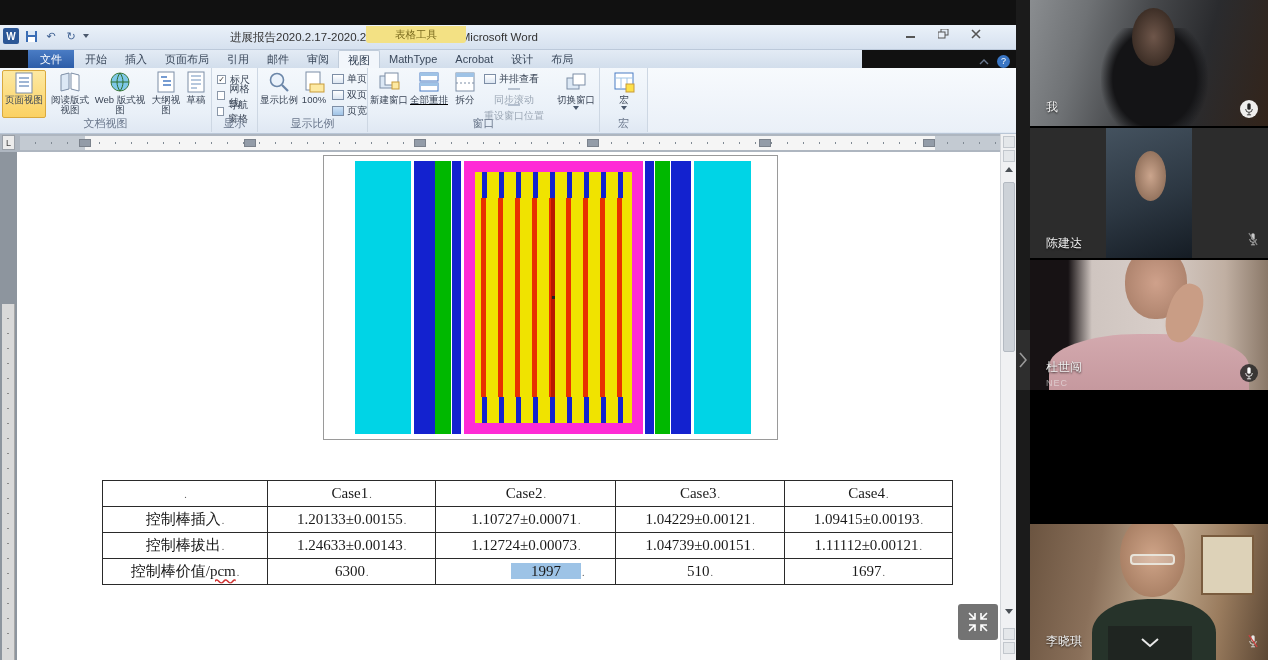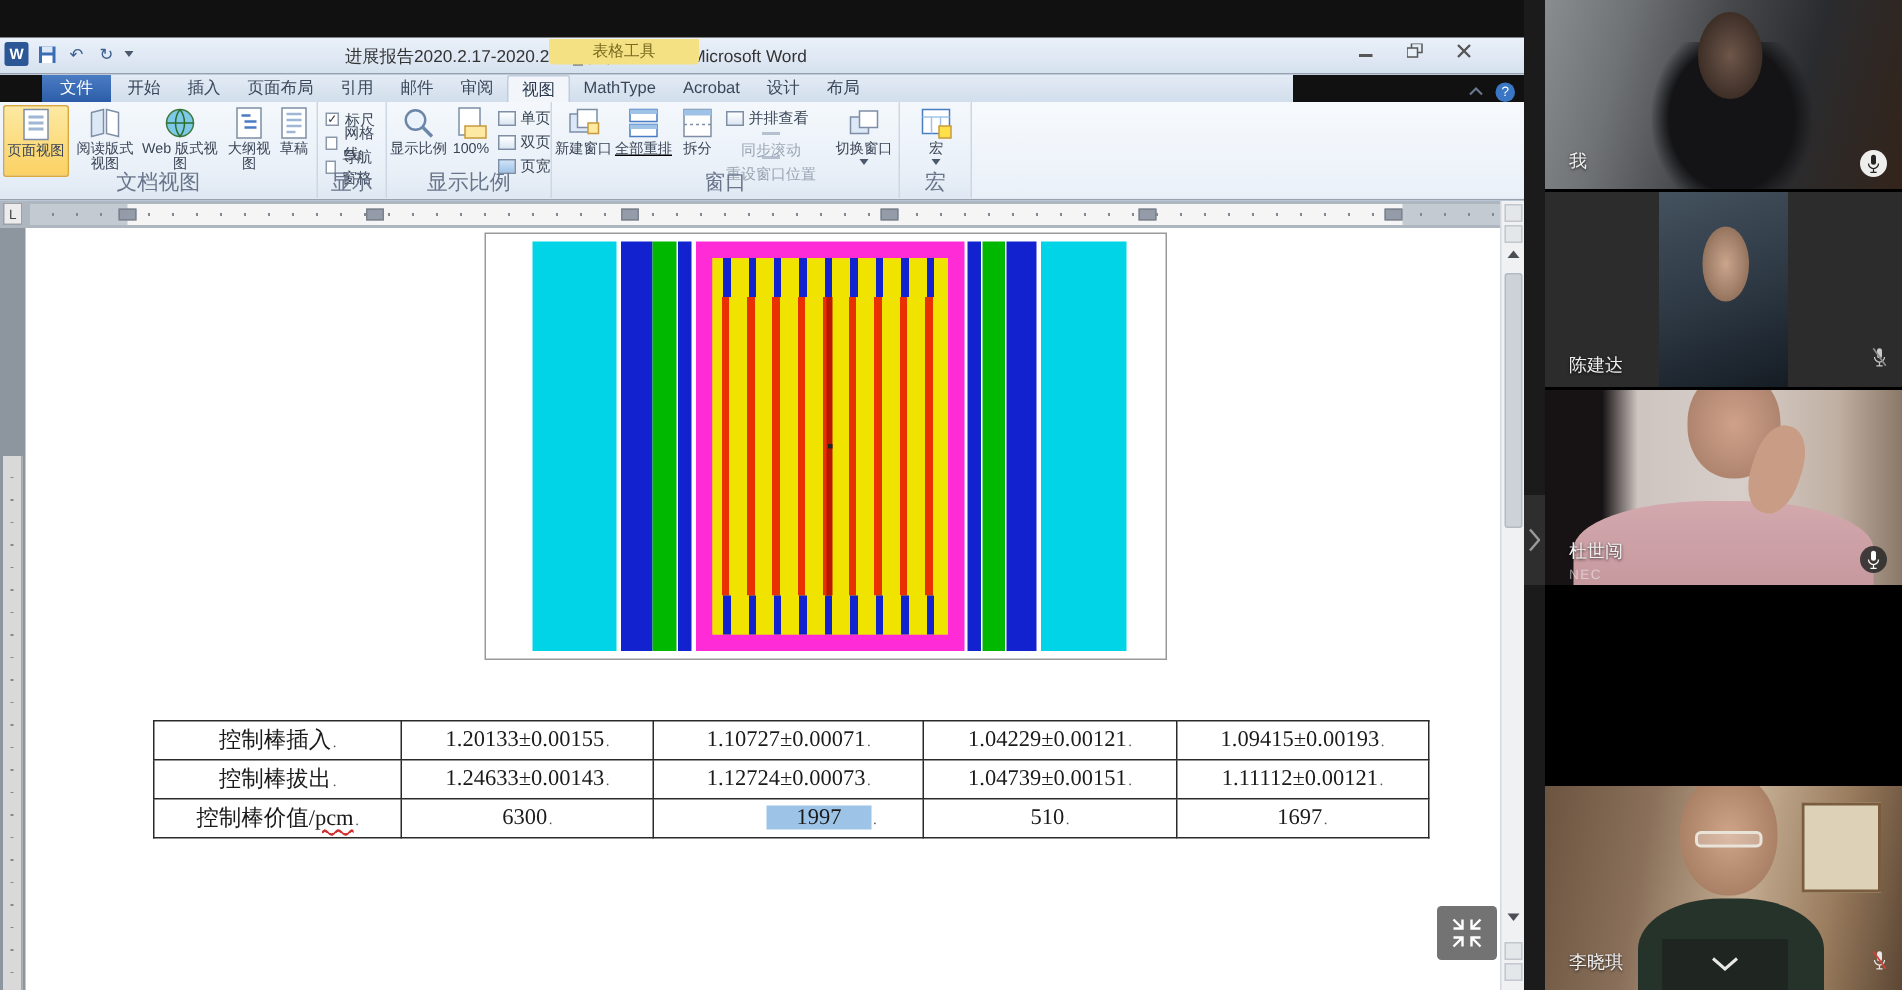--- a/index.html
+++ b/index.html
@@ -26,21 +26,21 @@
   .tab{height:18px;padding:0 9px;font-size:11px;color:#39475a;line-height:18px;cursor:default;white-space:nowrap;}
   .tab.file{background:linear-gradient(#4a7cc4,#2d5da8);color:#fff;padding:0 12px;margin-right:2px;}
   .tab.active{background:#f2f6fb;border:1px solid #c0ccda;border-bottom:none;color:#2b3a4e;border-radius:2px 2px 0 0;}
   .ribbon-extra{position:absolute;right:6px;top:52px;display:flex;gap:8px;align-items:center;}
   .help-bubble{width:13px;height:13px;border-radius:50%;background:#3a76c4;color:#fff;font-size:9px;
     display:flex;align-items:center;justify-content:center;}
 
   .ribbon{position:absolute;left:0;top:68px;width:1016px;height:66px;
     background:linear-gradient(#f4f8fc,#e9f0f8 70%,#dfe8f3);border-bottom:1px solid #b9c6d6;}
   .rgroup{position:absolute;top:0;height:64px;border-right:1px solid #cdd7e3;}
-  .rgroup .glabel{position:absolute;left:0;right:0;bottom:1px;text-align:center;font-size:14px;color:#68758a;}
+  .rgroup .glabel{position:absolute;left:0;right:0;bottom:1px;text-align:center;font-size:11px;color:#68758a;}
   .bigbtn{position:absolute;top:2px;width:44px;height:48px;display:flex;flex-direction:column;align-items:center;gap:1px;}
   .bigbtn .blabel{font-size:9.5px;color:#3a4556;text-align:center;line-height:10px;white-space:pre-line;}
   .bigbtn.sel{background:linear-gradient(#fde9a2,#fbd163);border:1px solid #d9a93e;border-radius:2px;}
   .chkrow{display:flex;align-items:center;gap:4px;font-size:10px;color:#3a4556;height:13px;}
   .chk{width:9px;height:9px;border:1px solid #8a97a8;background:#fff;font-size:8px;line-height:8px;color:#333;text-align:center;}
   .smallbtn{display:flex;align-items:center;gap:3px;font-size:10px;color:#3a4556;height:14px;}
   .smallbtn.dis{color:#9aa6b4;flex-direction:column;}
   .mini-ic{width:12px;height:10px;border:1px solid #7d8ea6;background:linear-gradient(#fff,#dce6f2);}
   .dropcaret{width:0;height:0;border-left:3px solid transparent;border-right:3px solid transparent;border-top:4px solid #4a586c;}
 
@@ -395,20 +395,27 @@
             </div>
           </div>
           <div class="band" style="left:321px;width:9px;background:#1322cf;"></div>
           <div class="band" style="left:331px;width:15px;background:#00b800;"></div>
           <div class="band" style="left:347px;width:20px;background:#1322cf;"></div>
           <div class="band" style="left:370px;width:57px;background:#00d4e6;"></div>
         </div>
 
         <table class="dtable">
           <tbody>
+              <tr>
+            <td class="lab"></td>
+            <td><span>Case1</span></td>
+            <td><span>Case2</span></td>
+            <td><span>Case3</span></td>
+            <td><span>Case4</span></td>
+          </tr>
           <tr>
             <td class="lab"><span>控制棒插入</span></td>
             <td><span>1.20133±0.00155</span></td>
             <td><span>1.10727±0.00071</span></td>
             <td><span>1.04229±0.00121</span></td>
             <td><span>1.09415±0.00193</span></td>
           </tr>
           <tr>
             <td class="lab"><span>控制棒拔出</span></td>
             <td><span>1.24633±0.00143</span></td>

